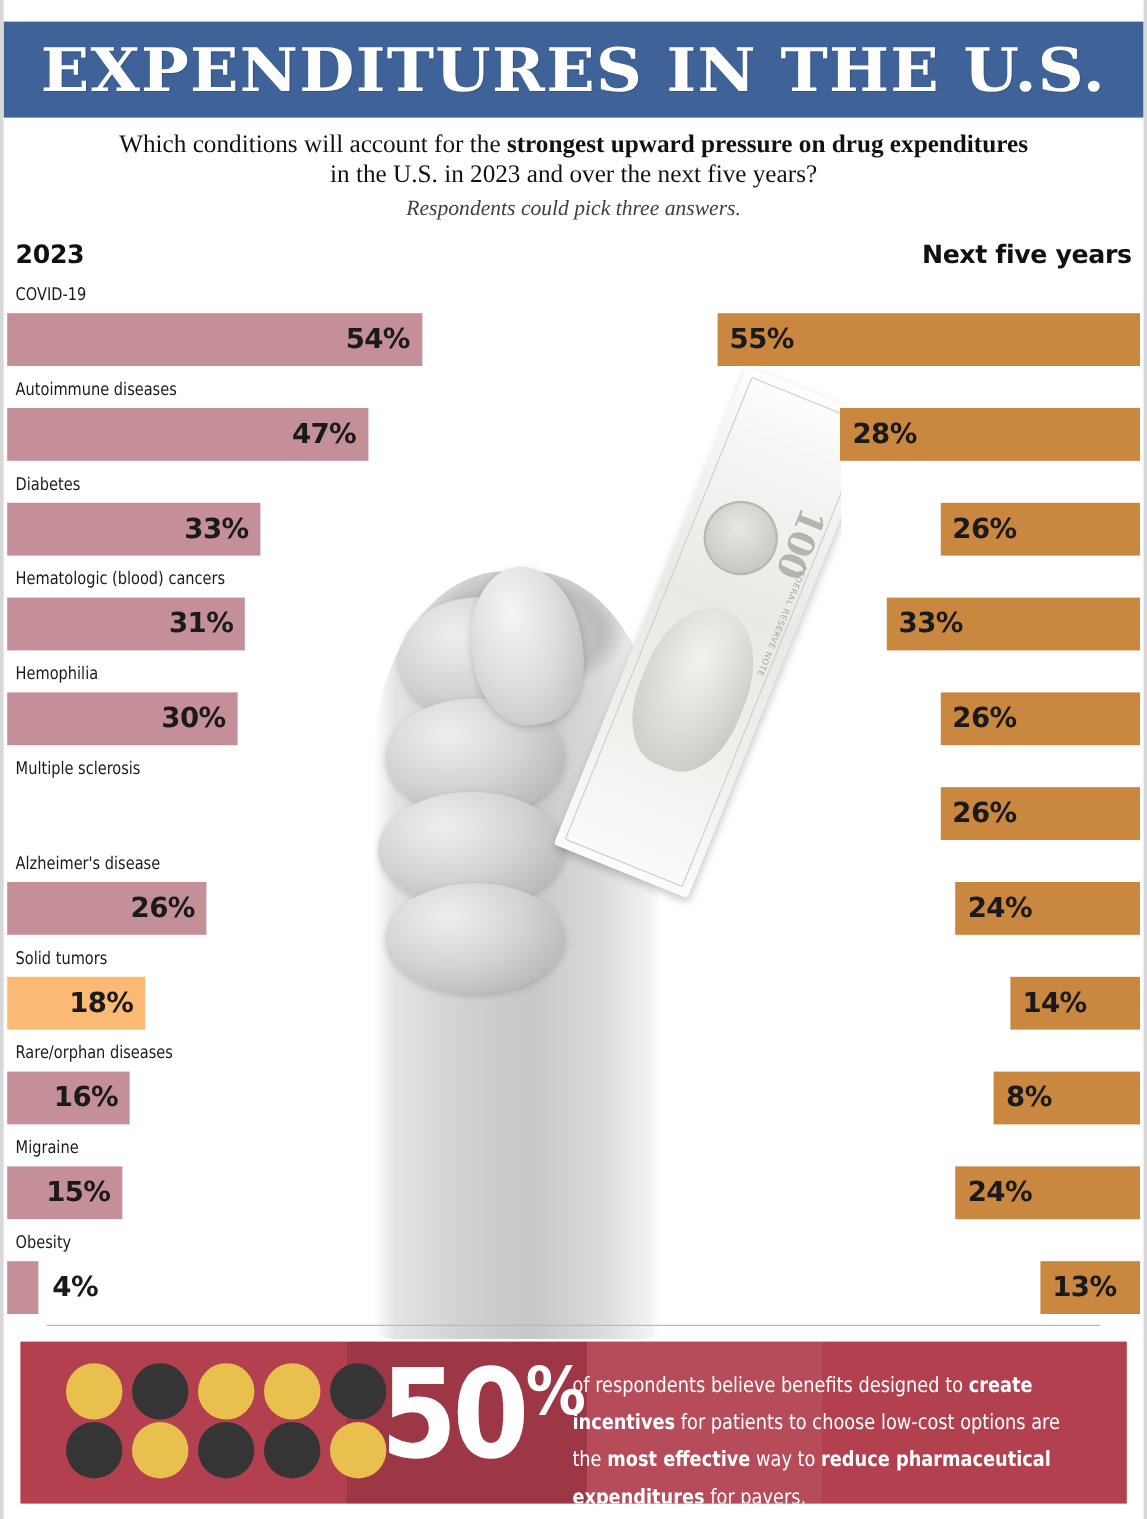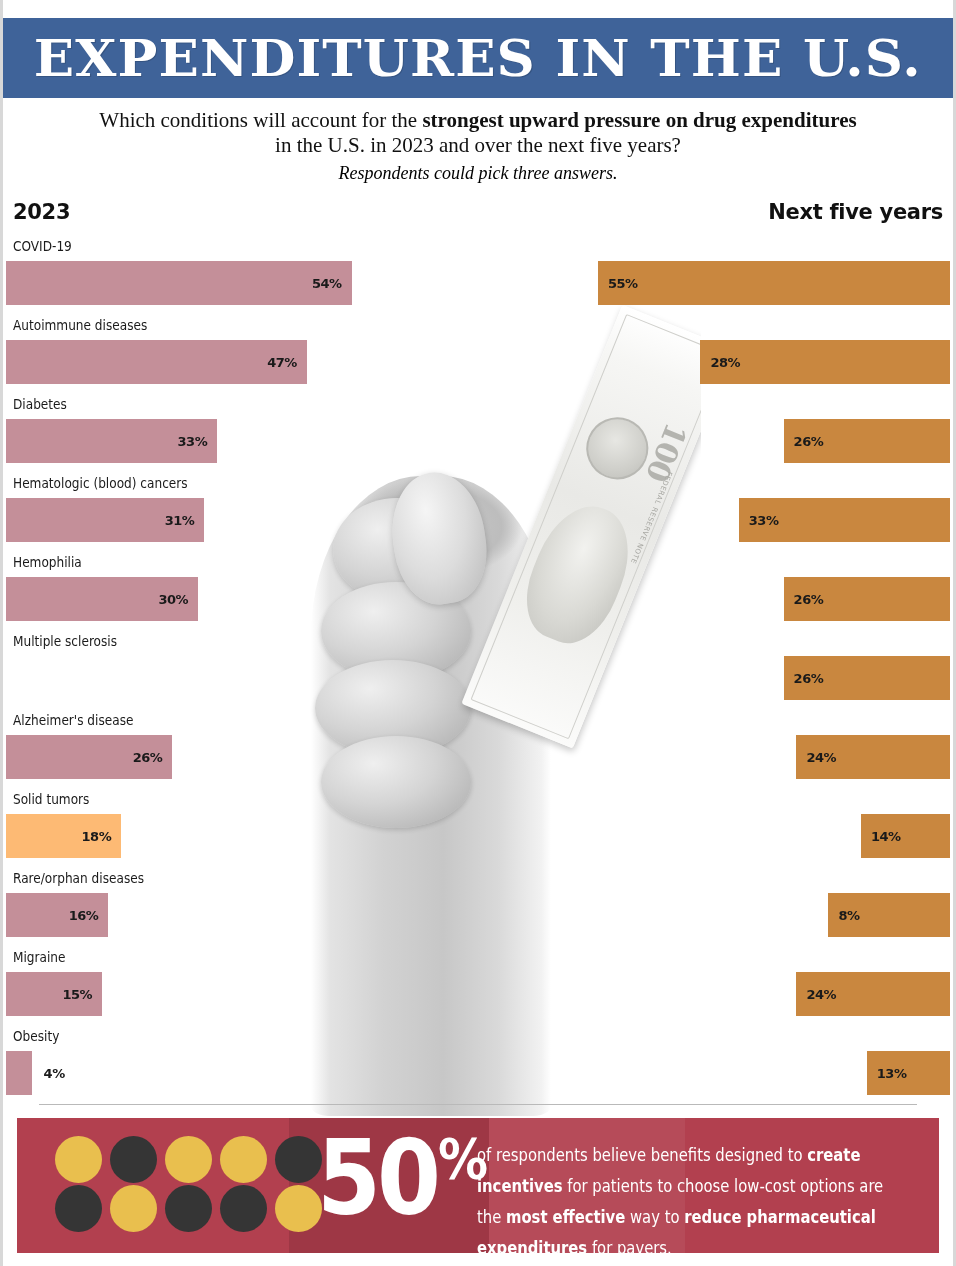--- a/index.html
+++ b/index.html
@@ -39,21 +39,21 @@
   .subhead{
     position:absolute;left:30px;right:30px;top:108px;
     text-align:center;
     font-family:"Liberation Serif", serif;
     color:#111;
   }
   .subhead .l1,.subhead .l2{font-size:21px;line-height:25px;}
   .subhead .b{font-weight:bold;}
   .subhead .l3{
     font-style:italic;font-size:18px;line-height:24px;
-    color:#000000;margin-top:3px;
+    color:#404040;margin-top:3px;
   }
 
   
   .col-head{
     position:absolute;top:200px;
     font-family:"DejaVu Sans", sans-serif;
     font-weight:bold;font-size:21px;color:#111;
     letter-spacing:-.3px;
   }
   .col-head.left{left:10px;}
@@ -140,21 +140,21 @@
   .bar.left{
     left:3px;background:#c48f99;
     justify-content:flex-end;
   }
   .bar.right{
     right:3px;background:#c9873f;
     justify-content:flex-start;
   }
   .val{
     font-family:"DejaVu Sans", sans-serif;
-    font-weight:bold;font-size:13px;color:#1a1a1a;
+    font-weight:bold;font-size:23px;color:#1a1a1a;
     letter-spacing:-.5px;
   }
   .bar.left .val{margin-right:10px;}
   .bar.right .val{margin-left:10px;}
   .bar.left.outside .val{position:absolute;left:100%;margin-left:12px;margin-right:0;}
 
   .rule{
     position:absolute;left:36px;right:36px;top:1104px;
     border-top:1px solid #b9b9b9;
   }
@@ -290,21 +290,21 @@
         </div>
         <div class="bar right" style="width: 153.6px; background: rgb(201, 135, 63);">
           <span class="val">24%</span>
         </div>
       </div>
       <div class="row">
         <div class="cat">Solid tumors</div>
         <div class="bar left" style="width: 115.2px; background: #fdba74;">
           <span class="val">18%</span>
         </div>
-        <div class="bar right" style="width: 89px; background: rgb(201, 135, 63);">
+        <div class="bar right" style="width: 108px; background: rgb(201, 135, 63);">
           <span class="val">14%</span>
         </div>
       </div>
       <div class="row">
         <div class="cat">Rare/orphan diseases</div>
         <div class="bar left" style="width: 102.4px; background: rgb(196, 143, 153);">
           <span class="val">16%</span>
         </div>
         <div class="bar right" style="width: 121.6px; background: rgb(201, 135, 63);">
           <span class="val">8%</span>

